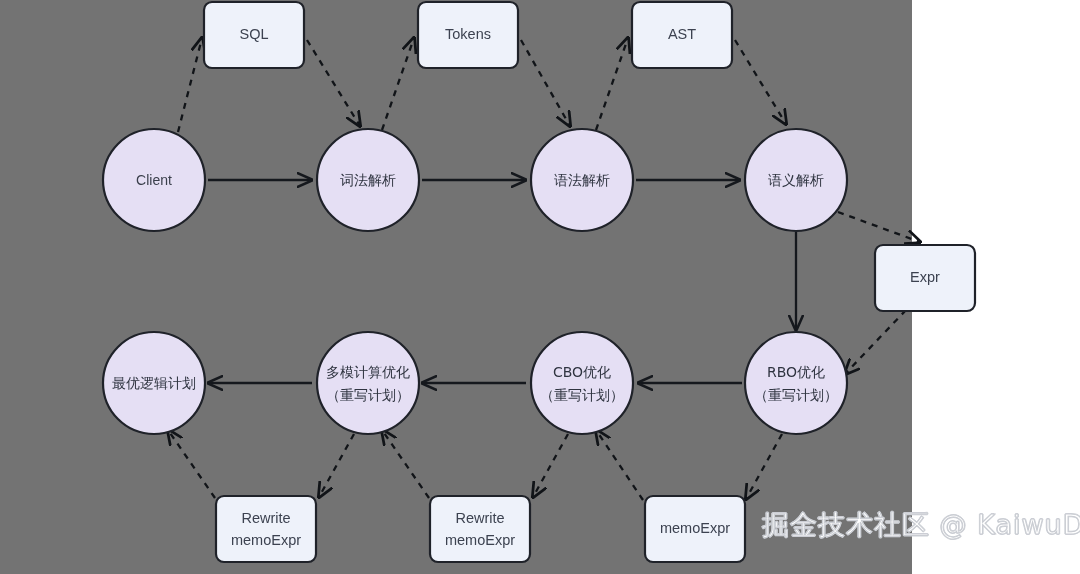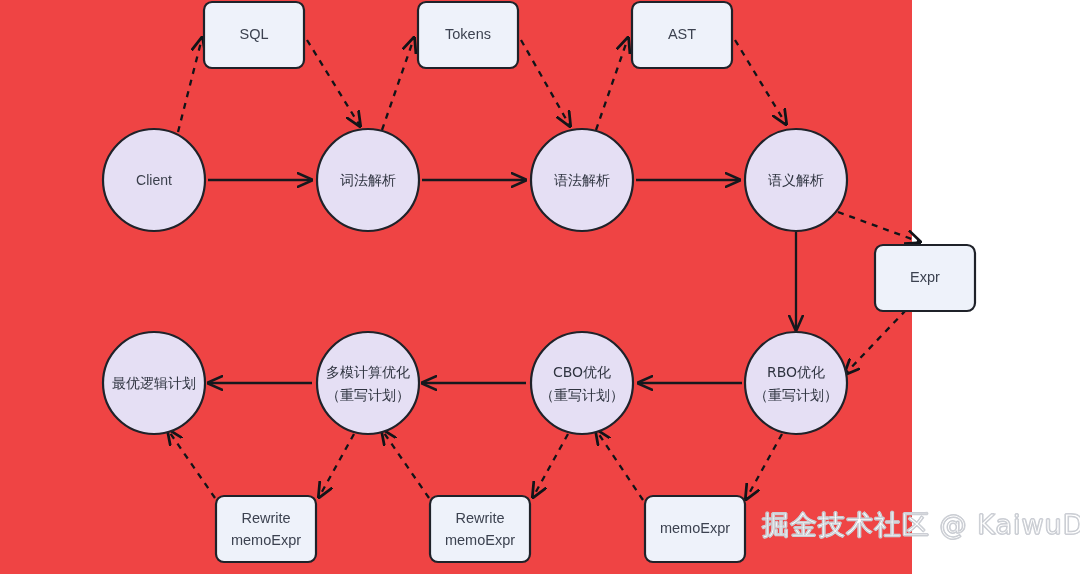--- a/index.html
+++ b/index.html
@@ -11,21 +11,21 @@
   body {
     width: 1080px;
     height: 574px;
     overflow: hidden;
     font-family: "Liberation Sans", "DejaVu Sans", sans-serif;
   }
   #diagram-root {
     position: relative;
     width: 912px;
     height: 574px;
-    background: #ef4444;
+    background: #737373;
   }
   svg#flow-svg {
     position: absolute;
     top: 0;
     left: 0;
     width: 1080px;
     height: 574px;
     display: block;
   }
   .node-shape {

